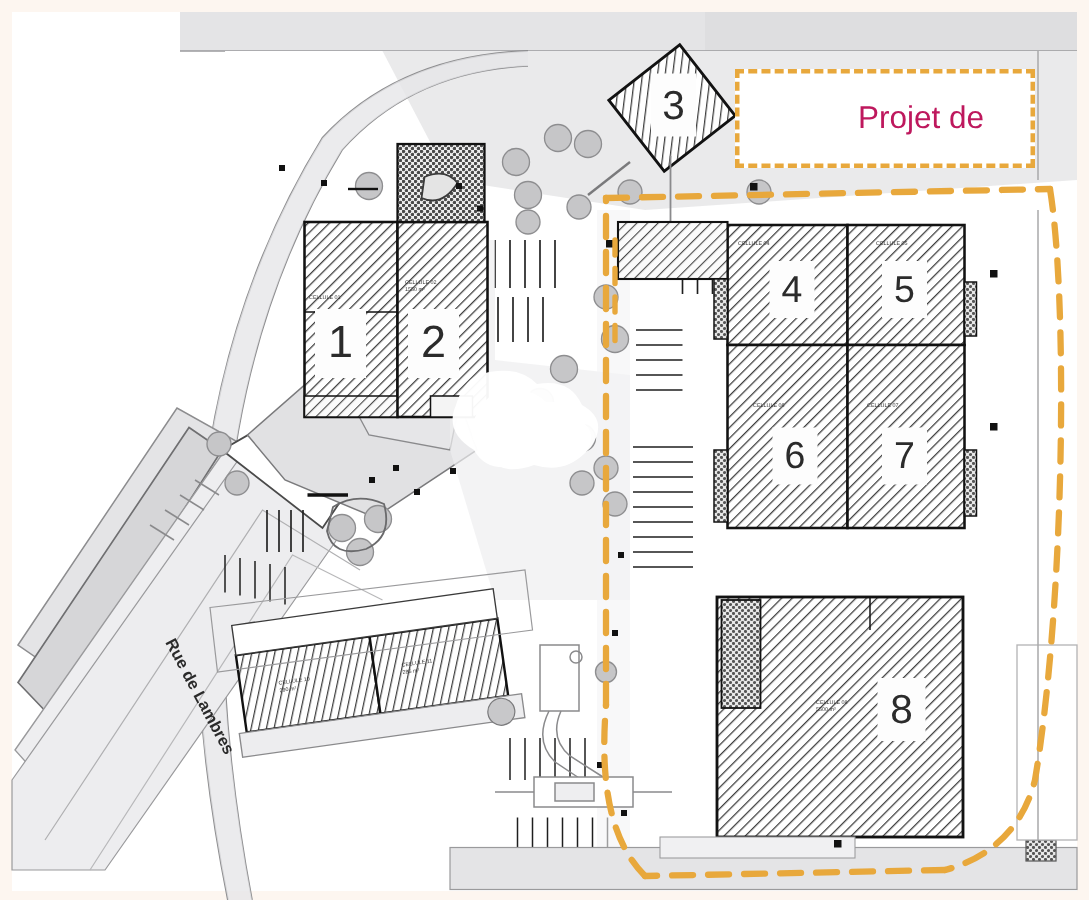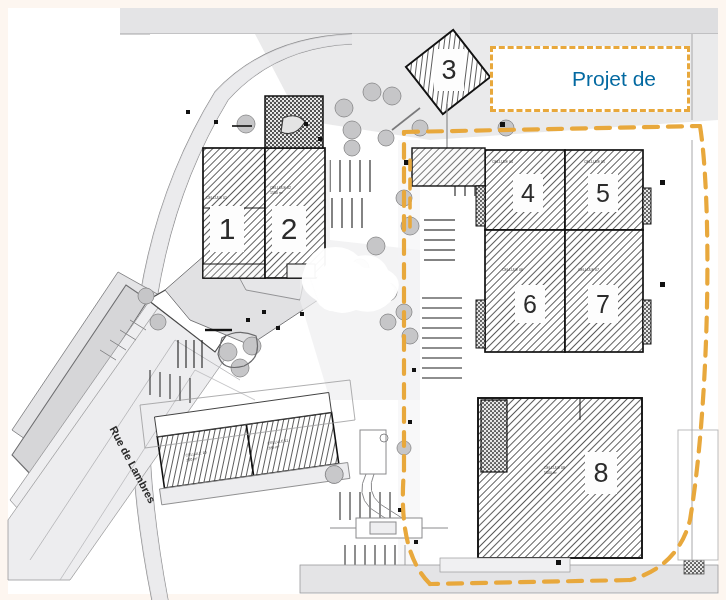--- a/index.html
+++ b/index.html
@@ -7,21 +7,21 @@
        font-family:"Liberation Sans",sans-serif;}
   #stage{position:relative;width:726px;height:600px;background:#fdf6f0;}
   #plan{position:absolute;left:0;top:0;width:726px;height:600px;}
   .callout{
     position:absolute;
     background:#ffffff;
     border:3px dashed #e8a83c;
     display:flex;align-items:center;justify-content:center;
     text-align:center;
     line-height:1.22;
-    color:#0369a1;
+    color:#be185d;
     box-sizing:border-box;
     padding-left:48px;
   }
   .numlabel{
     position:absolute;
     background:#fdfdfd;
     color:#2b2b2b;
     display:flex;align-items:center;justify-content:center;
     font-weight:400;
   }

